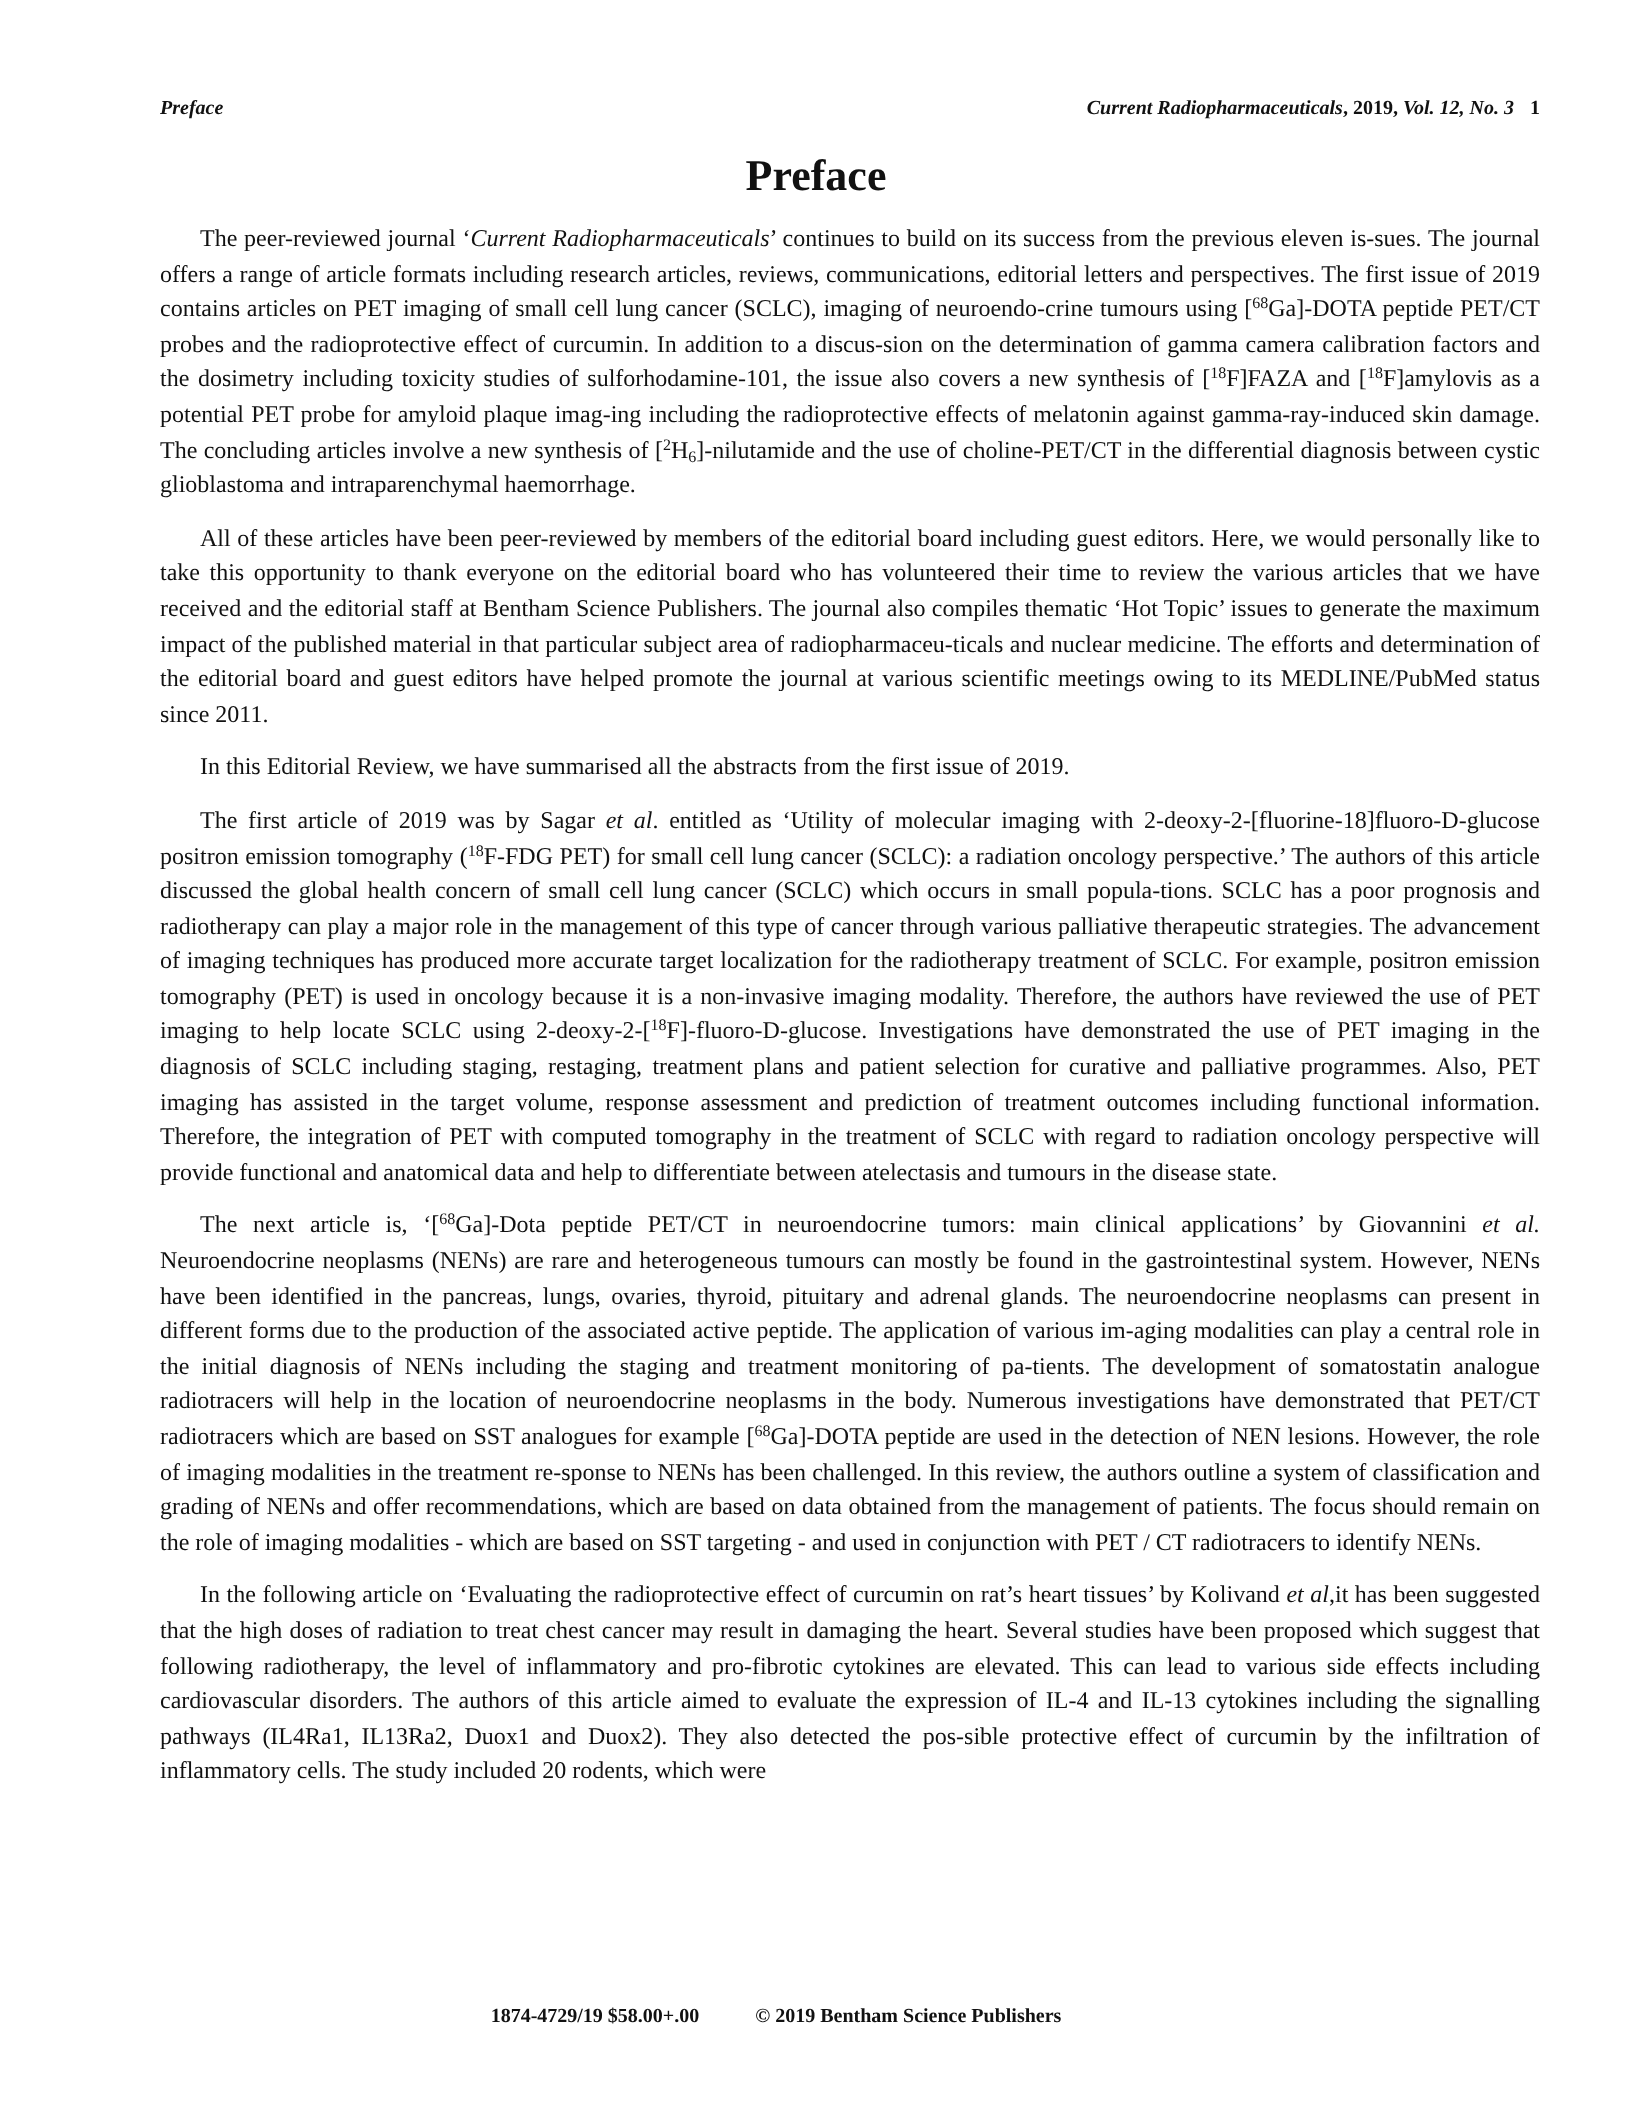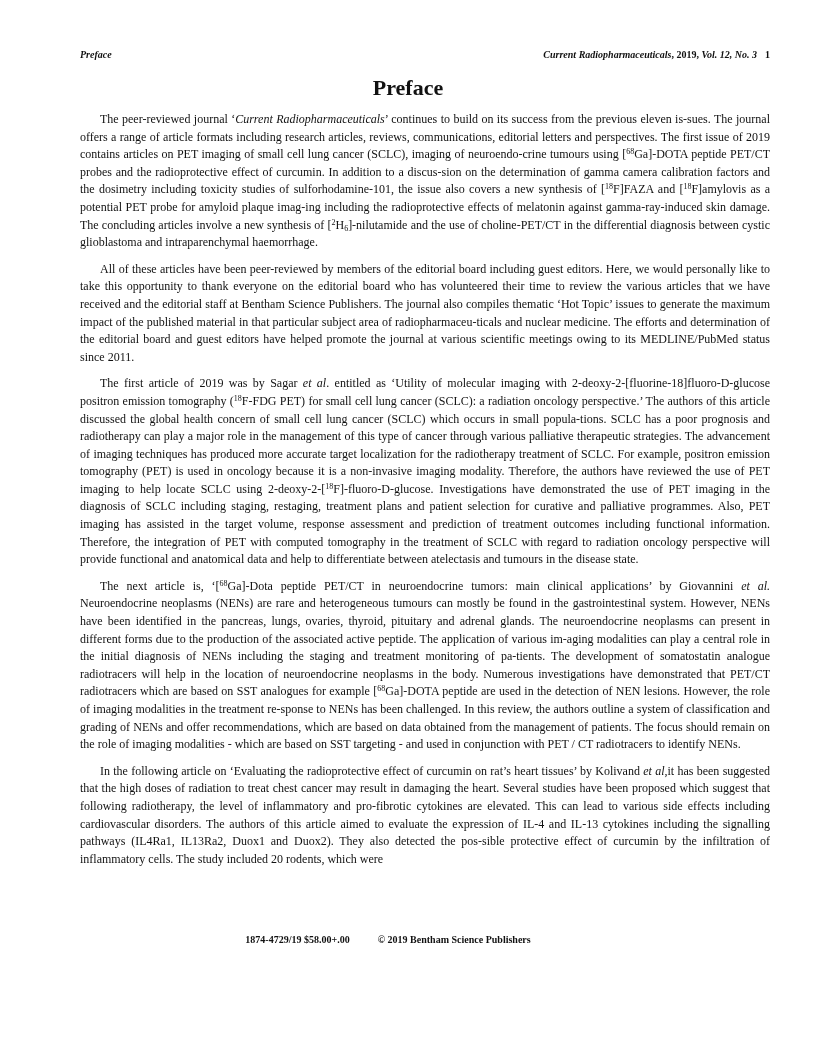--- a/index.html
+++ b/index.html
@@ -69,21 +69,21 @@
       vertical-align: 4px;
     }
     sub {
       font-size: 8px;
       line-height: 0;
       vertical-align: -2px;
     }
     em { font-style: italic; }
     .footer {
       position: absolute;
-      top: 933px;
+      top: 1002px;
       left: 0;
       width: 776px;
       text-align: center;
       font-size: 10px;
       font-weight: bold;
       line-height: 14px;
     }
     .footer .gap { display: inline-block; width: 28px; }
   </style>
 </head>
@@ -94,20 +94,21 @@
   <span class="rh-right"><span class="it">Current Radiopharmaceuticals</span><span>, 2019, </span><span class="it">Vol. 12, No. 3</span><span class="pg">1</span></span>
 </div>
 
 <div class="title">Preface</div>
 
 <div class="body">
   <p><span>The peer-reviewed journal ‘</span><em>Current Radiopharmaceuticals</em><span>’ continues to build on its success from the previous eleven is-sues. The journal offers a range of article formats including research articles, reviews, communications, editorial letters and perspectives. The first issue of 2019 contains articles on PET imaging of small cell lung cancer (SCLC), imaging of neuroendo-crine tumours using [</span><sup>68</sup><span>Ga]-DOTA peptide PET/CT probes and the radioprotective effect of curcumin. In addition to a discus-sion on the determination of gamma camera calibration factors and the dosimetry including toxicity studies of sulforhodamine-101, the issue also covers a new synthesis of [</span><sup>18</sup><span>F]FAZA and [</span><sup>18</sup><span>F]amylovis as a potential PET probe for amyloid plaque imag-ing including the radioprotective effects of melatonin against gamma-ray-induced skin damage. The concluding articles involve a new synthesis of [</span><sup>2</sup><span>H</span><sub>6</sub><span>]-nilutamide and the use of choline-PET/CT in the differential diagnosis between cystic glioblastoma and intraparenchymal haemorrhage.</span></p>
 
   <p>All of these articles have been peer-reviewed by members of the editorial board including guest editors. Here, we would personally like to take this opportunity to thank everyone on the editorial board who has volunteered their time to review the various articles that we have received and the editorial staff at Bentham Science Publishers. The journal also compiles thematic ‘Hot Topic’ issues to generate the maximum impact of the published material in that particular subject area of radiopharmaceu-ticals and nuclear medicine. The efforts and determination of the editorial board and guest editors have helped promote the journal at various scientific meetings owing to its MEDLINE/PubMed status since 2011.</p>
 
+  <p>In this Editorial Review, we have summarised all the abstracts from the first issue of 2019.</p>
 
   <p><span>The first article of 2019 was by Sagar </span><em>et al</em><span>. entitled as ‘Utility of molecular imaging with 2-deoxy-2-[fluorine-18]fluoro-D-glucose positron emission tomography (</span><sup>18</sup><span>F-FDG PET) for small cell lung cancer (SCLC): a radiation oncology perspective.’ The authors of this article discussed the global health concern of small cell lung cancer (SCLC) which occurs in small popula-tions. SCLC has a poor prognosis and radiotherapy can play a major role in the management of this type of cancer through various palliative therapeutic strategies. The advancement of imaging techniques has produced more accurate target localization for the radiotherapy treatment of SCLC. For example, positron emission tomography (PET) is used in oncology because it is a non-invasive imaging modality. Therefore, the authors have reviewed the use of PET imaging to help locate SCLC using 2-deoxy-2-[</span><sup>18</sup><span>F]-fluoro-D-glucose. Investigations have demonstrated the use of PET imaging in the diagnosis of SCLC including staging, restaging, treatment plans and patient selection for curative and palliative programmes. Also, PET imaging has assisted in the target volume, response assessment and prediction of treatment outcomes including functional information. Therefore, the integration of PET with computed tomography in the treatment of SCLC with regard to radiation oncology perspective will provide functional and anatomical data and help to differentiate between atelectasis and tumours in the disease state.</span></p>
 
   <p><span>The next article is, ‘[</span><sup>68</sup><span>Ga]-Dota peptide PET/CT in neuroendocrine tumors: main clinical applications’ by Giovannini </span><em>et al.</em><span> Neuroendocrine neoplasms (NENs) are rare and heterogeneous tumours can mostly be found in the gastrointestinal system. However, NENs have been identified in the pancreas, lungs, ovaries, thyroid, pituitary and adrenal glands. The neuroendocrine neoplasms can present in different forms due to the production of the associated active peptide. The application of various im-aging modalities can play a central role in the initial diagnosis of NENs including the staging and treatment monitoring of pa-tients. The development of somatostatin analogue radiotracers will help in the location of neuroendocrine neoplasms in the body. Numerous investigations have demonstrated that PET/CT radiotracers which are based on SST analogues for example [</span><sup>68</sup><span>Ga]-DOTA peptide are used in the detection of NEN lesions. However, the role of imaging modalities in the treatment re-sponse to NENs has been challenged. In this review, the authors outline a system of classification and grading of NENs and offer recommendations, which are based on data obtained from the management of patients. The focus should remain on the role of imaging modalities - which are based on SST targeting - and used in conjunction with PET / CT radiotracers to identify NENs.</span></p>
 
   <p><span>In the following article on ‘Evaluating the radioprotective effect of curcumin on rat’s heart tissues’ by Kolivand </span><em>et al</em><span>,it has been suggested that the high doses of radiation to treat chest cancer may result in damaging the heart. Several studies have been proposed which suggest that following radiotherapy, the level of inflammatory and pro-fibrotic cytokines are elevated. This can lead to various side effects including cardiovascular disorders. The authors of this article aimed to evaluate the expression of IL-4 and IL-13 cytokines including the signalling pathways (IL4Ra1, IL13Ra2, Duox1 and Duox2). They also detected the pos-sible protective effect of curcumin by the infiltration of inflammatory cells. The study included 20 rodents, which were</span></p>
 </div>
 
 <div class="footer">
   <span>1874-4729/19 $58.00+.00</span><span class="gap"></span><span>© 2019 Bentham Science Publishers</span>

